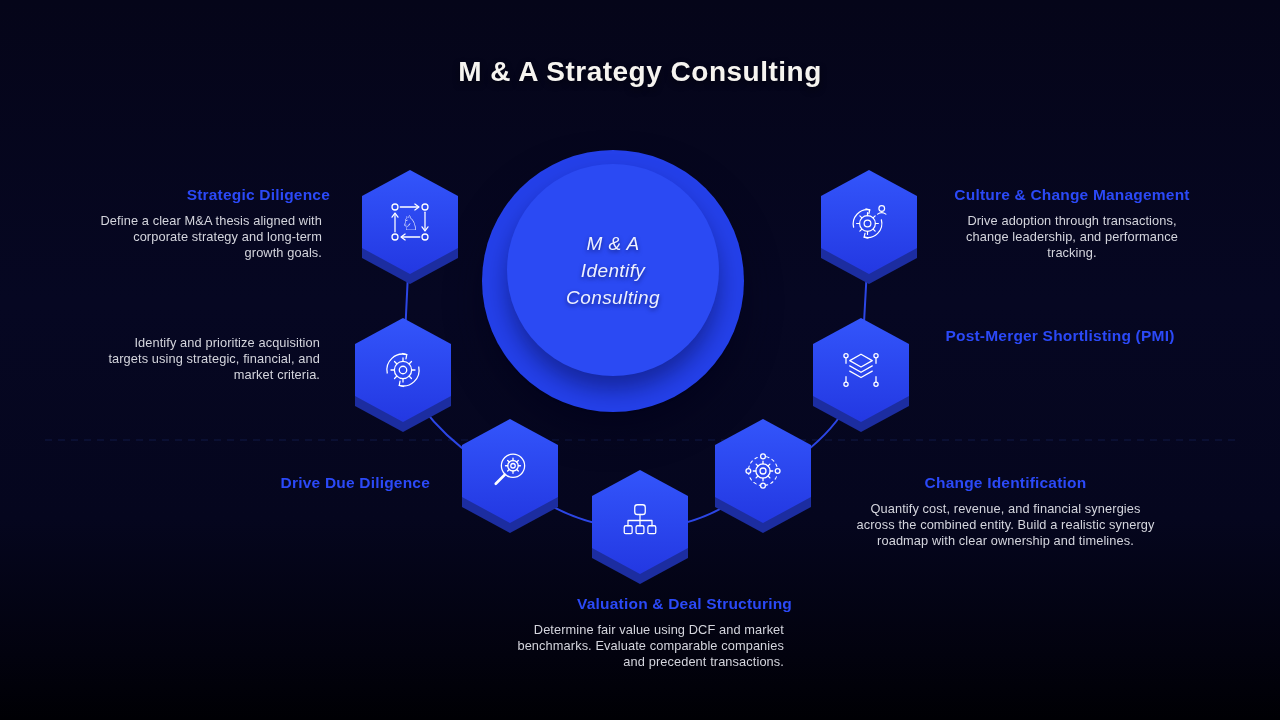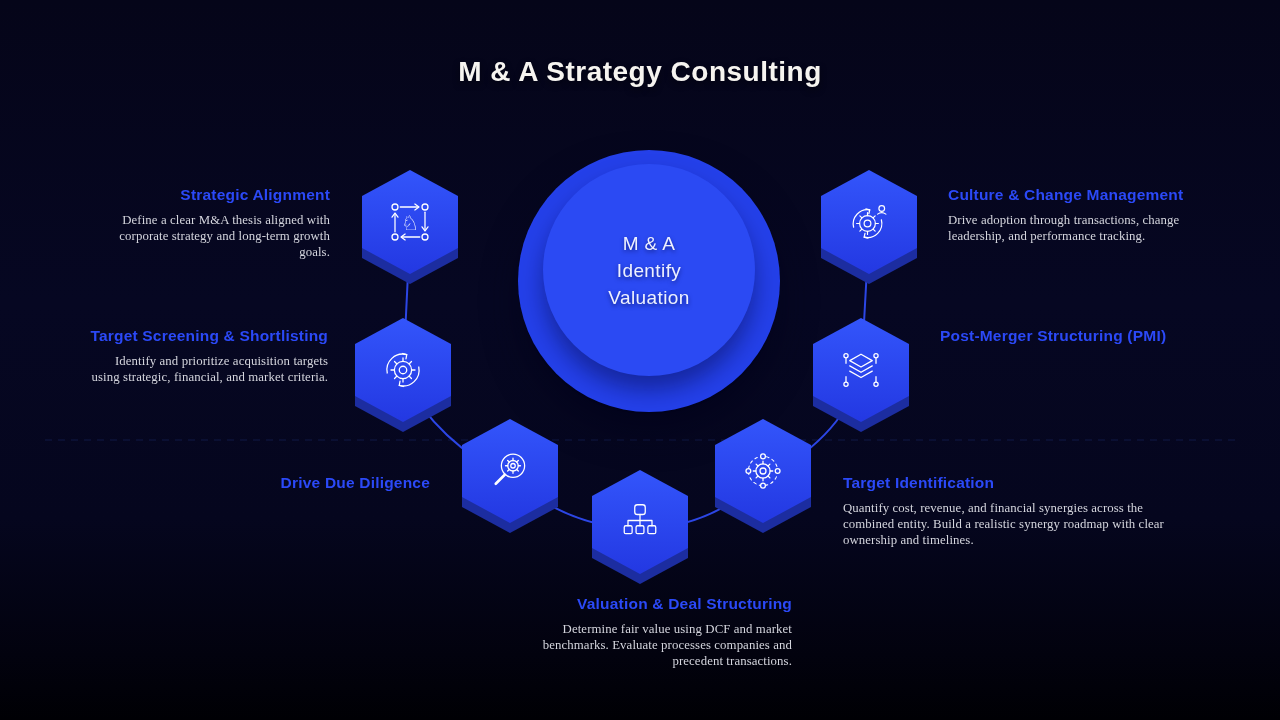--- a/index.html
+++ b/index.html
@@ -9,41 +9,41 @@
     font-family:"Liberation Sans",sans-serif;
   }
   .title{
     position:absolute;left:0;top:56px;width:1280px;text-align:center;
     font-size:28px;font-weight:700;letter-spacing:.5px;color:#f6f4f0;
     text-shadow:0 3px 6px rgba(0,0,10,.6);
   }
   .connectors{position:absolute;left:0;top:0;z-index:1;}
   
   .circle-outer{
-    position:absolute;left:518px;top:150px;width:262px;height:262px;border-radius:50%;
-    background:#2440e9;box-shadow:0 20px 34px rgba(0,0,25,.55);z-index:2;
+    position:absolute;left:482px;top:150px;width:262px;height:262px;border-radius:50%;
+    background:#2440e9;box-shadow:0 20px 34px rgba(0,0,25,.55);z-index:2;font-style:italic;
   }
   .circle-inner{
     position:absolute;left:25px;top:14px;width:212px;height:212px;border-radius:50%;
     background:#2b4af3;box-shadow:0 14px 22px rgba(4,8,70,.45);
     display:flex;align-items:center;justify-content:center;text-align:center;
   }
   .circle-text{color:#eef1ff;font-size:19px;line-height:27px;letter-spacing:.4px;
     text-shadow:0 2px 4px rgba(4,8,60,.55);}
   
   .hex{position:absolute;width:96px;height:114px;z-index:3;}
   .hex svg.hexbg{position:absolute;left:0;top:0;}
   .hex svg.nodeicon{position:absolute;left:24px;top:28px;}
   
   .label{position:absolute;z-index:2;}
   .label h3{margin:0 0 9px 0;font-size:15.5px;font-weight:700;letter-spacing:.2px;color:#2b49f7;}
-  .label p{margin:0;font-size:12.8px;line-height:15.8px;color:#d4d5dd;letter-spacing:.1px;font-family:Liberation Serif, serif;}
+  .label p{margin:8px;font-size:12.8px;line-height:15.8px;color:#d4d5dd;letter-spacing:.1px;}
   .align-right{text-align:right;}
   .align-center{text-align:right;}
-  .align-left{text-align:left;}
+  .align-left{text-align:center;}
 </style>
 </head>
 <body>
 
 <div class="slide">
 
   <svg width="0" height="0" style="position:absolute" aria-hidden="true">
     <defs>
       <linearGradient id="hexGrad" x1="0" y1="0" x2="0" y2="1">
         <stop offset="0" stop-color="#3355fb"></stop>
@@ -57,21 +57,21 @@
   <svg class="connectors" width="1280" height="720" viewBox="0 0 1280 720">
     <path d="M45 440 H 1235" stroke="#1d2e6e" stroke-width="1.2" stroke-dasharray="7 6" opacity="0.5" fill="none"></path>
     <path d="M410 232 L403 377 Q437 442 510 478 Q570 528 640 529 Q710 528 763 478 Q837 442 861 377 L869 232" stroke="#2e4af0" stroke-width="2" fill="none" opacity="0.95"></path>
   </svg>
 
   <div class="circle-outer">
     <div class="circle-inner">
       <div class="circle-text">
         <div>M &amp; A</div>
         <div>Identify</div>
-        <div>Valuation</div>
+        <div>Consulting</div>
       </div>
     </div>
   </div>
 
   <div class="hex" style="left:362px;top:170px">
     <svg class="hexbg" width="96" height="114" viewBox="0 0 96 114">
       <path d="M48 10 L96 36 V88 L48 114 L0 88 V36 Z" fill="#1c2da0"></path>
       <path d="M48 0 L96 26 V78 L48 104 L0 78 V26 Z" fill="url(#hexGrad)"></path>
     </svg>
     <svg class="nodeicon" width="48" height="48" viewBox="0 0 64 64" stroke="#fff" stroke-width="1.7" fill="none" stroke-linecap="round" stroke-linejoin="round">
@@ -181,45 +181,44 @@
       <path d="M11.5 39 A19 19 0 0 1 33 15.8"></path>
         <path d="M33 15.8 L27.8 14.5 M33 15.8 L31.8 21"></path>
       <path d="M48.5 29 A19 19 0 0 1 25.5 52.2"></path>
         <path d="M25.5 52.2 L30.7 53.5 M25.5 52.2 L26.7 47"></path>
       <circle cx="49" cy="14" r="3.8"></circle>
       <path d="M43.5 21.5 Q49 17.5 54.5 21.5"></path>
     </svg>
   </div>
 
   <div class="label align-right" style="left:90px;top:186px;width:240px">
-    <h3>Strategic Alignment</h3>
+    <h3>Strategic Diligence</h3>
     <p>Define a clear M&amp;A thesis aligned with corporate strategy and long-term growth goals.</p>
   </div>
 
   <div class="label align-right" style="left:90px;top:327px;width:238px">
-    <h3>Target Screening &amp; Shortlisting</h3>
     <p>Identify and prioritize acquisition targets using strategic, financial, and market criteria.</p>
   </div>
 
   <div class="label align-right" style="left:188px;top:474px;width:242px">
     <h3>Drive Due Diligence</h3>
   </div>
 
   <div class="label align-center" style="left:500px;top:595px;width:292px">
     <h3>Valuation &amp; Deal Structuring</h3>
-    <p>Determine fair value using DCF and market benchmarks. Evaluate processes companies and precedent transactions.</p>
+    <p>Determine fair value using DCF and market benchmarks. Evaluate comparable companies and precedent transactions.</p>
   </div>
 
   <div class="label align-left" style="left:843px;top:474px;width:325px">
-    <h3>Target Identification</h3>
+    <h3>Change Identification</h3>
     <p>Quantify cost, revenue, and financial synergies across the combined entity. Build a realistic synergy roadmap with clear ownership and timelines.</p>
   </div>
 
   <div class="label align-left" style="left:940px;top:327px;width:240px">
-    <h3>Post-Merger Structuring (PMI)</h3>
+    <h3>Post-Merger Shortlisting (PMI)</h3>
   </div>
 
   <div class="label align-left" style="left:948px;top:186px;width:248px">
     <h3>Culture &amp; Change Management</h3>
     <p>Drive adoption through transactions, change leadership, and performance tracking.</p>
   </div>
 
 </div>
 
 </body></html>

